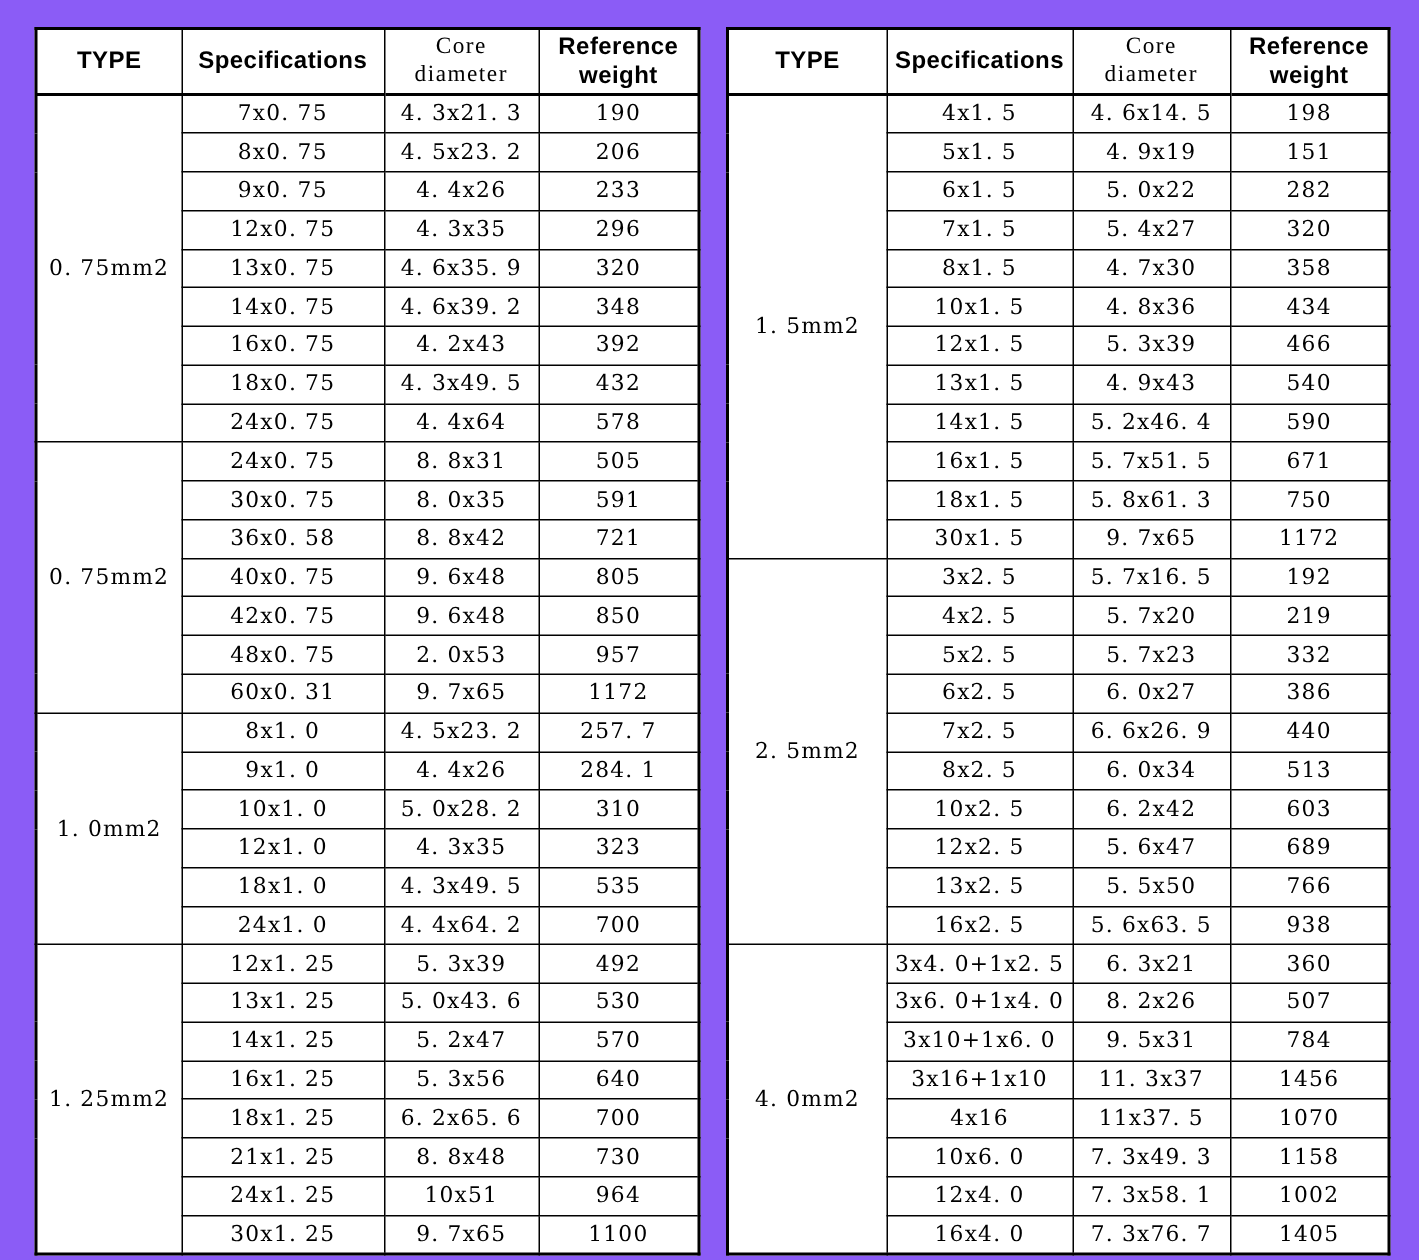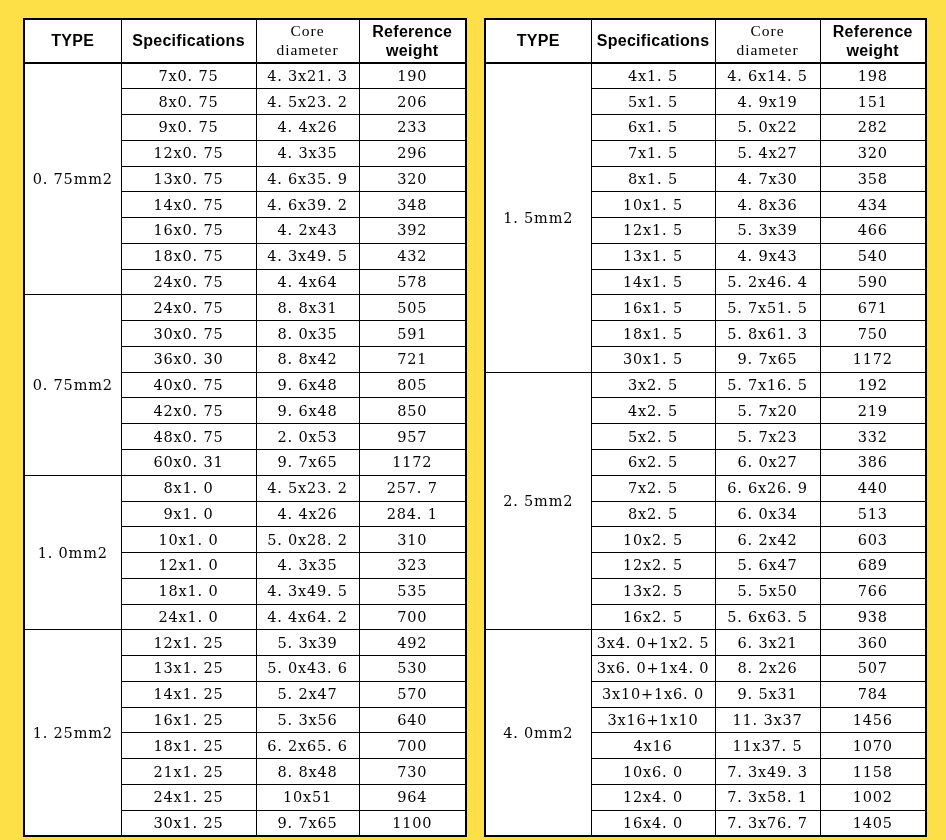--- a/index.html
+++ b/index.html
@@ -4,21 +4,21 @@
 <style>
   html, body { margin: 0; padding: 0; }
   body {
     width: 946px; height: 840px;
     background: #ffffff;
     font-family: "DejaVu Serif", serif;
     color: #000000;
     position: relative;
     overflow: hidden;
   }
-  .page { position: absolute; inset: 0; background: #fde047; }
+  .page { position: absolute; inset: 0; background: #8b5cf6; }
 
   table.spec-table {
     position: absolute;
     top: 18px;
     border-collapse: collapse;
     table-layout: fixed;
     background: #ffffff;
     border: 2px solid #000000;
   }
   #tbl-left  { left: 23px;  width: 442px; }
@@ -142,21 +142,21 @@
           <td>24x0. 75</td>
           <td>8. 8x31</td>
           <td>505</td>
         </tr>
         <tr>
           <td>30x0. 75</td>
           <td>8. 0x35</td>
           <td>591</td>
         </tr>
         <tr>
-          <td>36x0. 30</td>
+          <td>36x0. 58</td>
           <td>8. 8x42</td>
           <td>721</td>
         </tr>
         <tr>
           <td>40x0. 75</td>
           <td>9. 6x48</td>
           <td>805</td>
         </tr>
         <tr>
           <td>42x0. 75</td>

